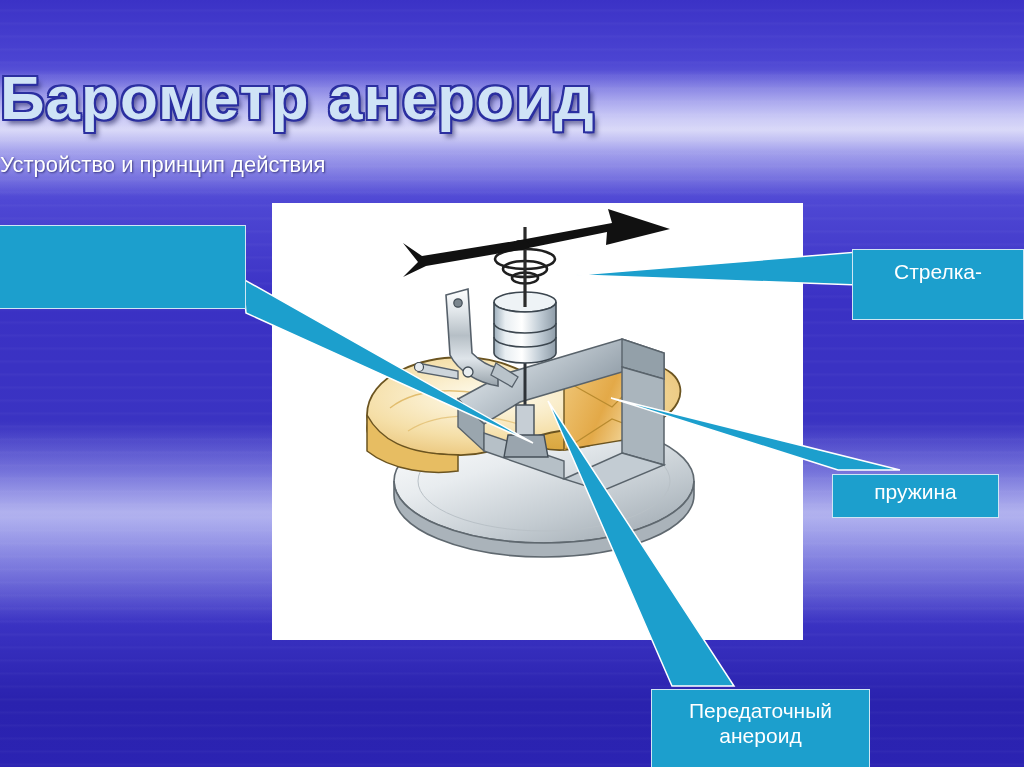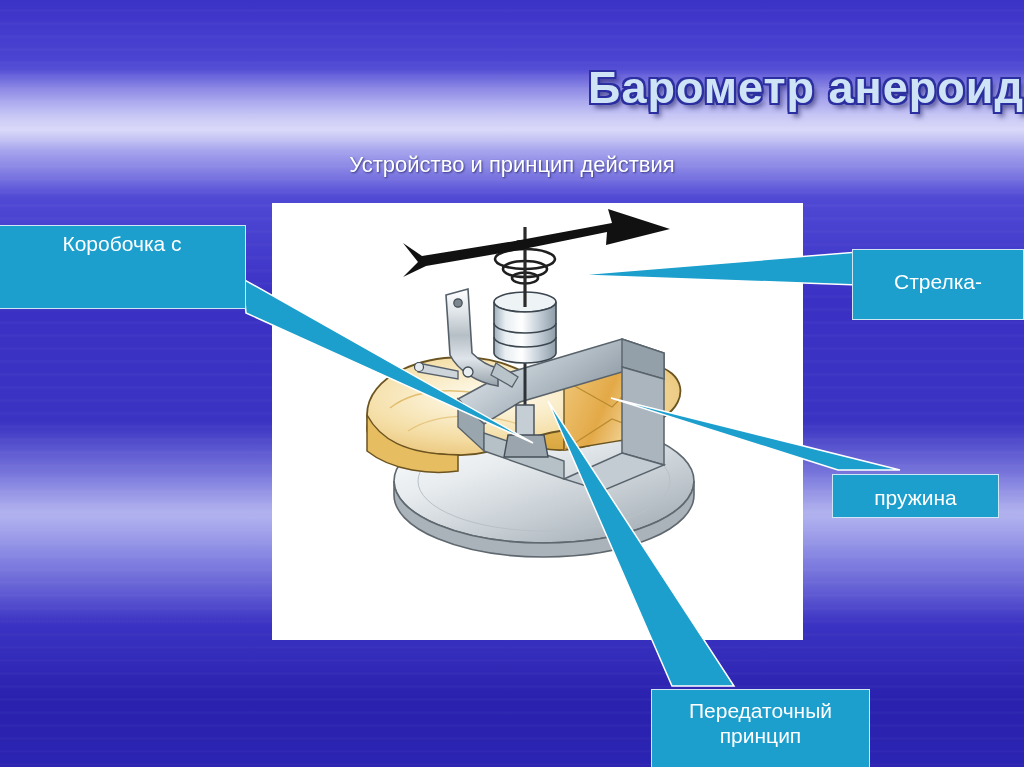--- a/index.html
+++ b/index.html
@@ -43,33 +43,33 @@
       repeating-linear-gradient(to bottom,
         rgba(255,255,255,0) 0px,
         rgba(255,255,255,0) 9px,
         rgba(255,255,255,.035) 10px,
         rgba(255,255,255,0) 13px);
     opacity:.9;
   }
 
   
   .title{
-    position:absolute;left:0;right:0;top:62px;text-align:right;
-    font-size:45px;font-weight:bold;letter-spacing:1px;
+    position:absolute;left:0;right:0;top:62px;text-align:left;
+    font-size:62px;font-weight:bold;letter-spacing:1px;
     color:#cfe3f6;
     text-shadow:
        2px 0 0 #2b2fa0, -2px 0 0 #2b2fa0, 0 2px 0 #2b2fa0, 0 -2px 0 #2b2fa0,
        2px 2px 0 #2b2fa0, -2px 2px 0 #2b2fa0, 2px -2px 0 #2b2fa0, -2px -2px 0 #2b2fa0,
        4px 5px 5px rgba(20,20,80,.55);
     background:linear-gradient(to bottom,#ffffff 0%,#e7f2fb 34%,#9fc7e8 58%,#dceefb 100%);
     -webkit-background-clip:text;background-clip:text;
     white-space:nowrap;
   }
   .subtitle{
-    position:absolute;left:0;right:0;top:152px;text-align:center;
+    position:absolute;left:0;right:0;top:152px;
     font-size:22px;color:#ffffff;
     text-shadow:1px 1px 2px rgba(25,25,90,.7);
   }
 
   
   .panel{
     position:absolute;left:272px;top:203px;width:531px;height:437px;
     background:#ffffff;
   }
   .panel svg{display:block;width:100%;height:100%;}
@@ -80,22 +80,22 @@
     background:#1c9fcd;
     border:1px solid #cfe6f4;
     color:#ffffff;
     text-align:center;
     line-height:1.18;
     font-size:21px;
     box-sizing:border-box;
     z-index:5;
   }
   .lbl-box      {left:-2px;  top:225px;  width:248px; height:84px;  padding-top:6px;}
-  .lbl-pointer  {left:852px; top:249px;  width:172px; height:71px;  padding-top:20px;}
-  .lbl-spring   {left:832px; top:474px;  width:167px; height:44px;  padding-top:11px;}
+  .lbl-pointer  {left:852px; top:249px;  width:172px; height:71px;  padding-top:10px;}
+  .lbl-spring   {left:832px; top:474px;  width:167px; height:44px;  padding-top:5px;}
   .lbl-gear     {left:651px; top:689px;  width:219px; height:102px;  padding-top:9px;}
 
   
   .leaders{position:absolute;inset:0;z-index:4;pointer-events:none;}
 </style>
 </head>
 <body>
 
 <div class="slide">
   <div class="streaks"></div>
@@ -248,28 +248,27 @@
 
       <g fill="#111111">
         <path d="M243 38 L340 20 L336 6 L398 26 L334 42 L335 29 L247 47 Z"></path>
         <path d="M243 38 L150 53 L131 40 L146 59 L131 74 L154 63 L247 47 Z"></path>
         <ellipse cx="249" cy="42" rx="8.5" ry="5" fill="#111111"></ellipse>
       </g>
     </svg>
   </div>
 
   <div class="label lbl-box">
-    <div>Коробочка с</div>
   </div>
 
   <div class="label lbl-pointer">
     <div>Стрелка-</div>
   </div>
 
   <div class="label lbl-spring">
     <div>пружина</div>
   </div>
 
   <div class="label lbl-gear">
     <div>Передаточный</div>
-    <div>принцип</div>
+    <div>анероид</div>
   </div>
 </div>
 
 </body></html>

